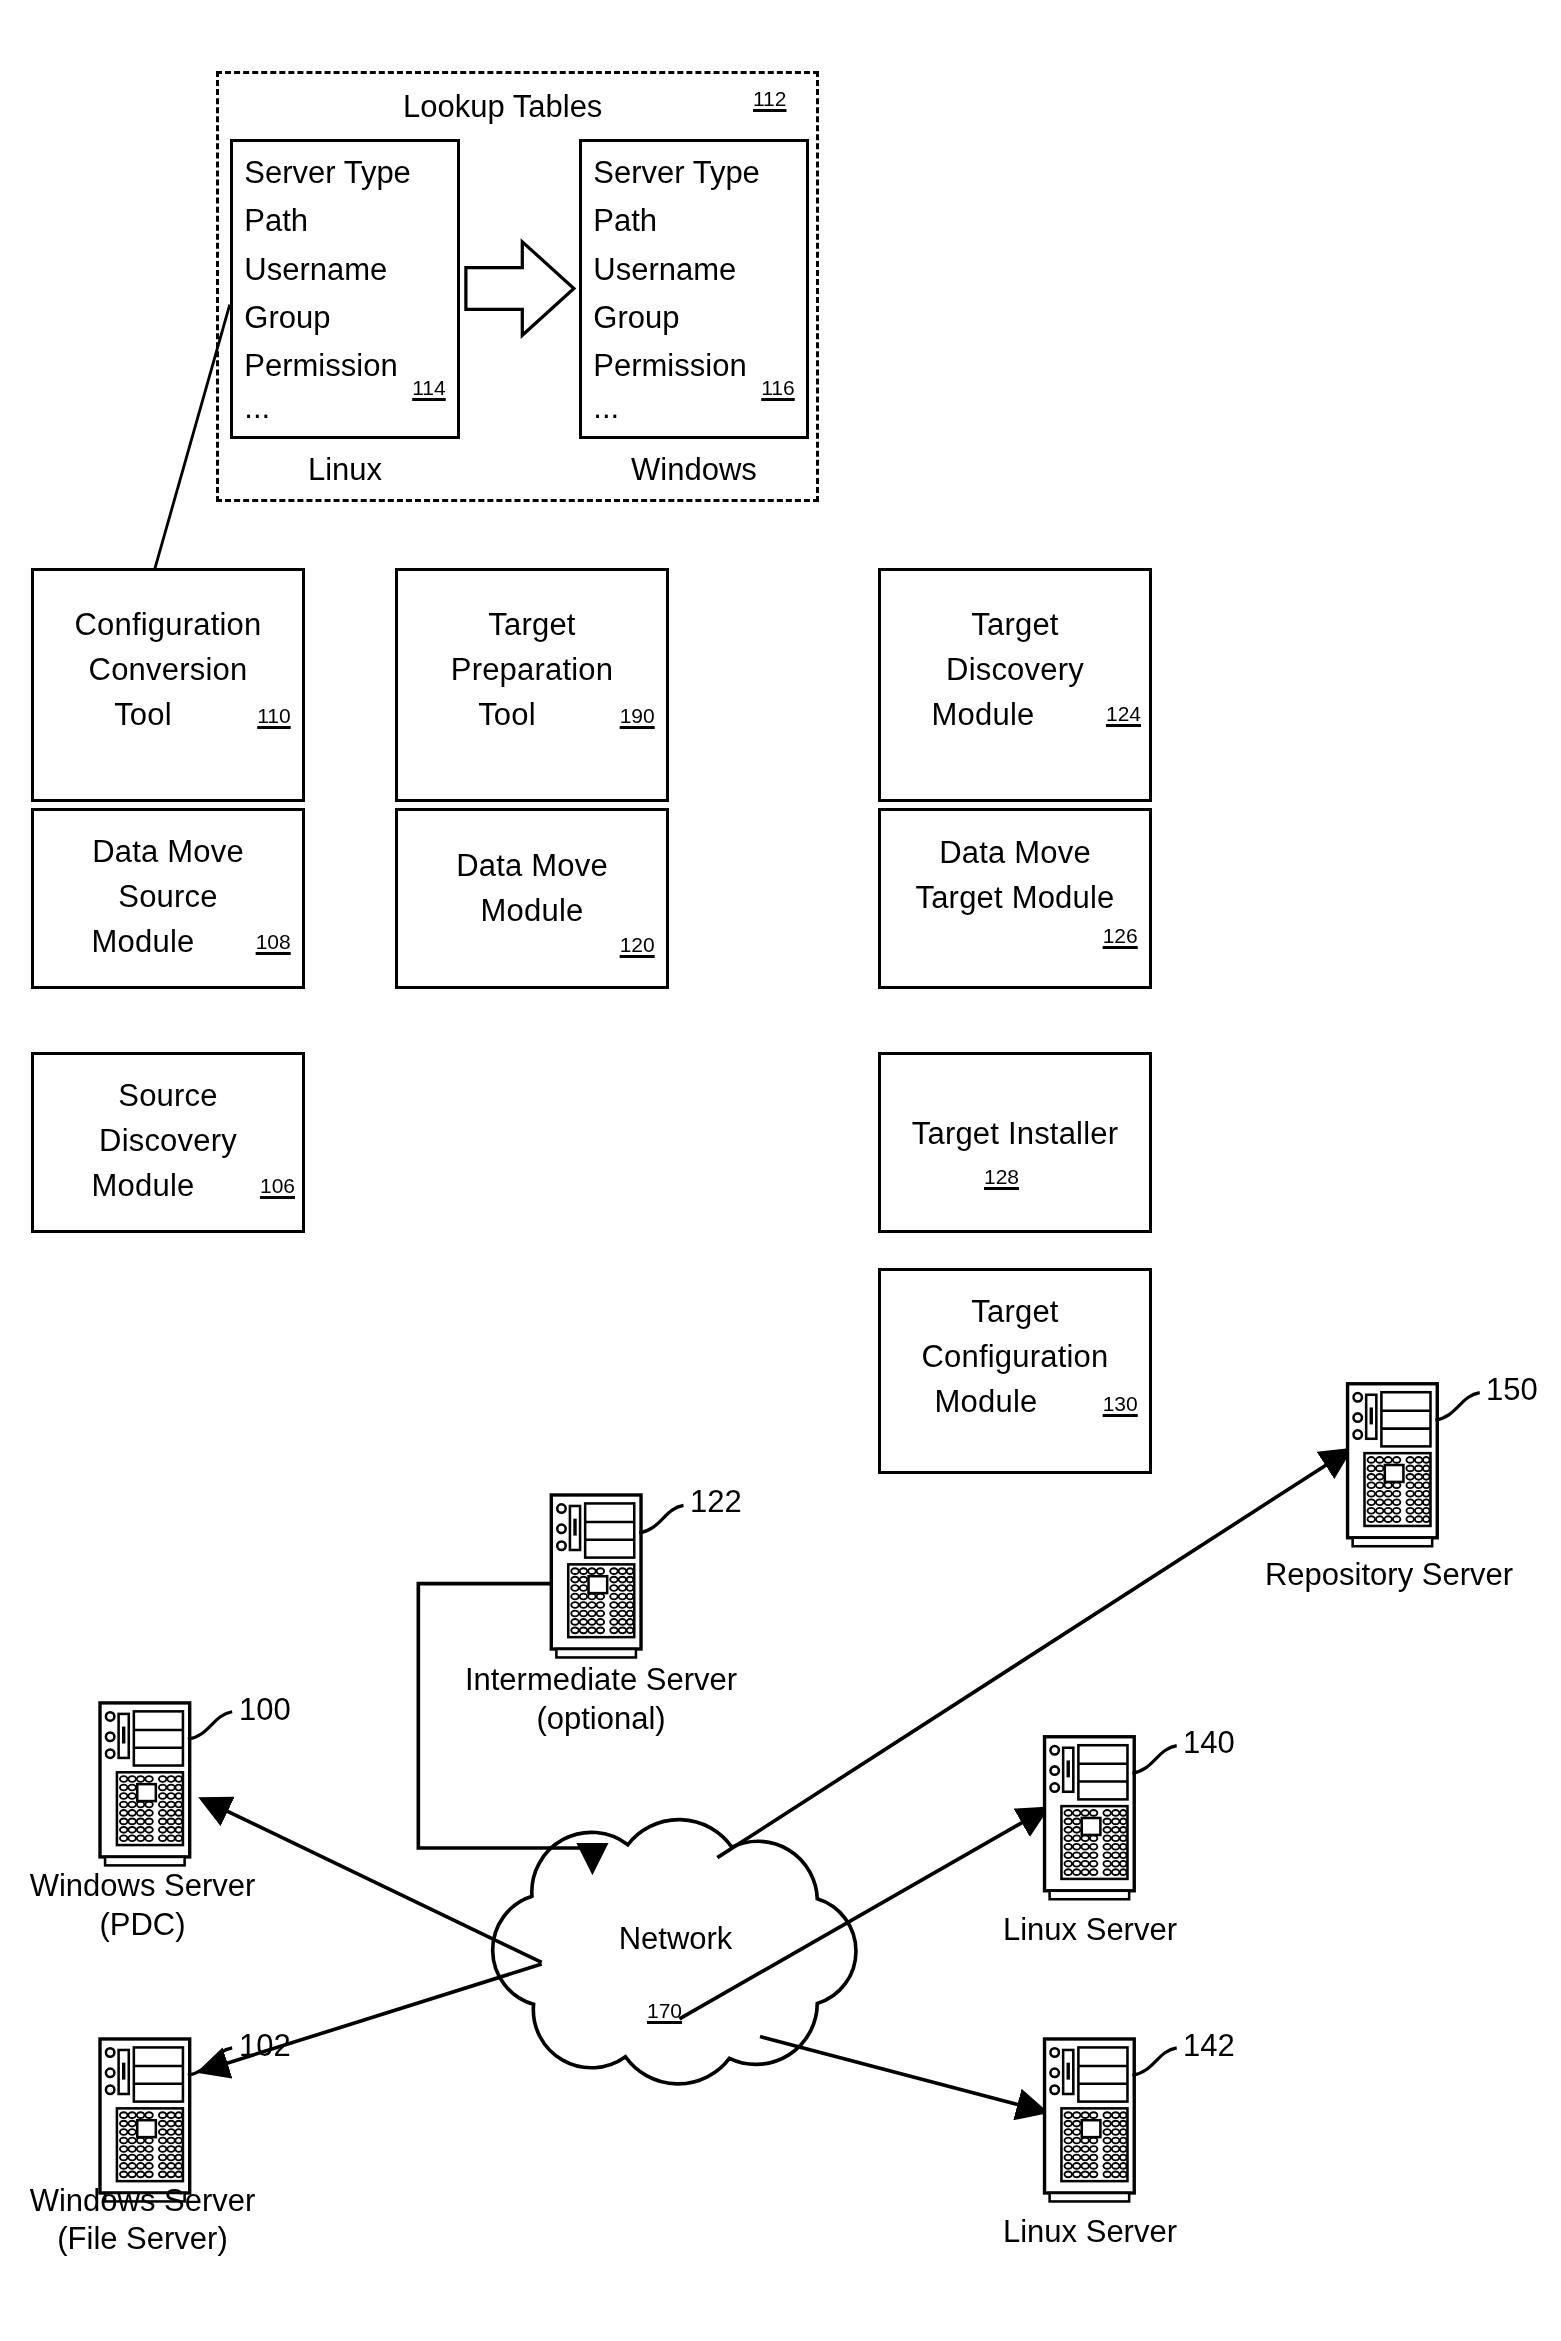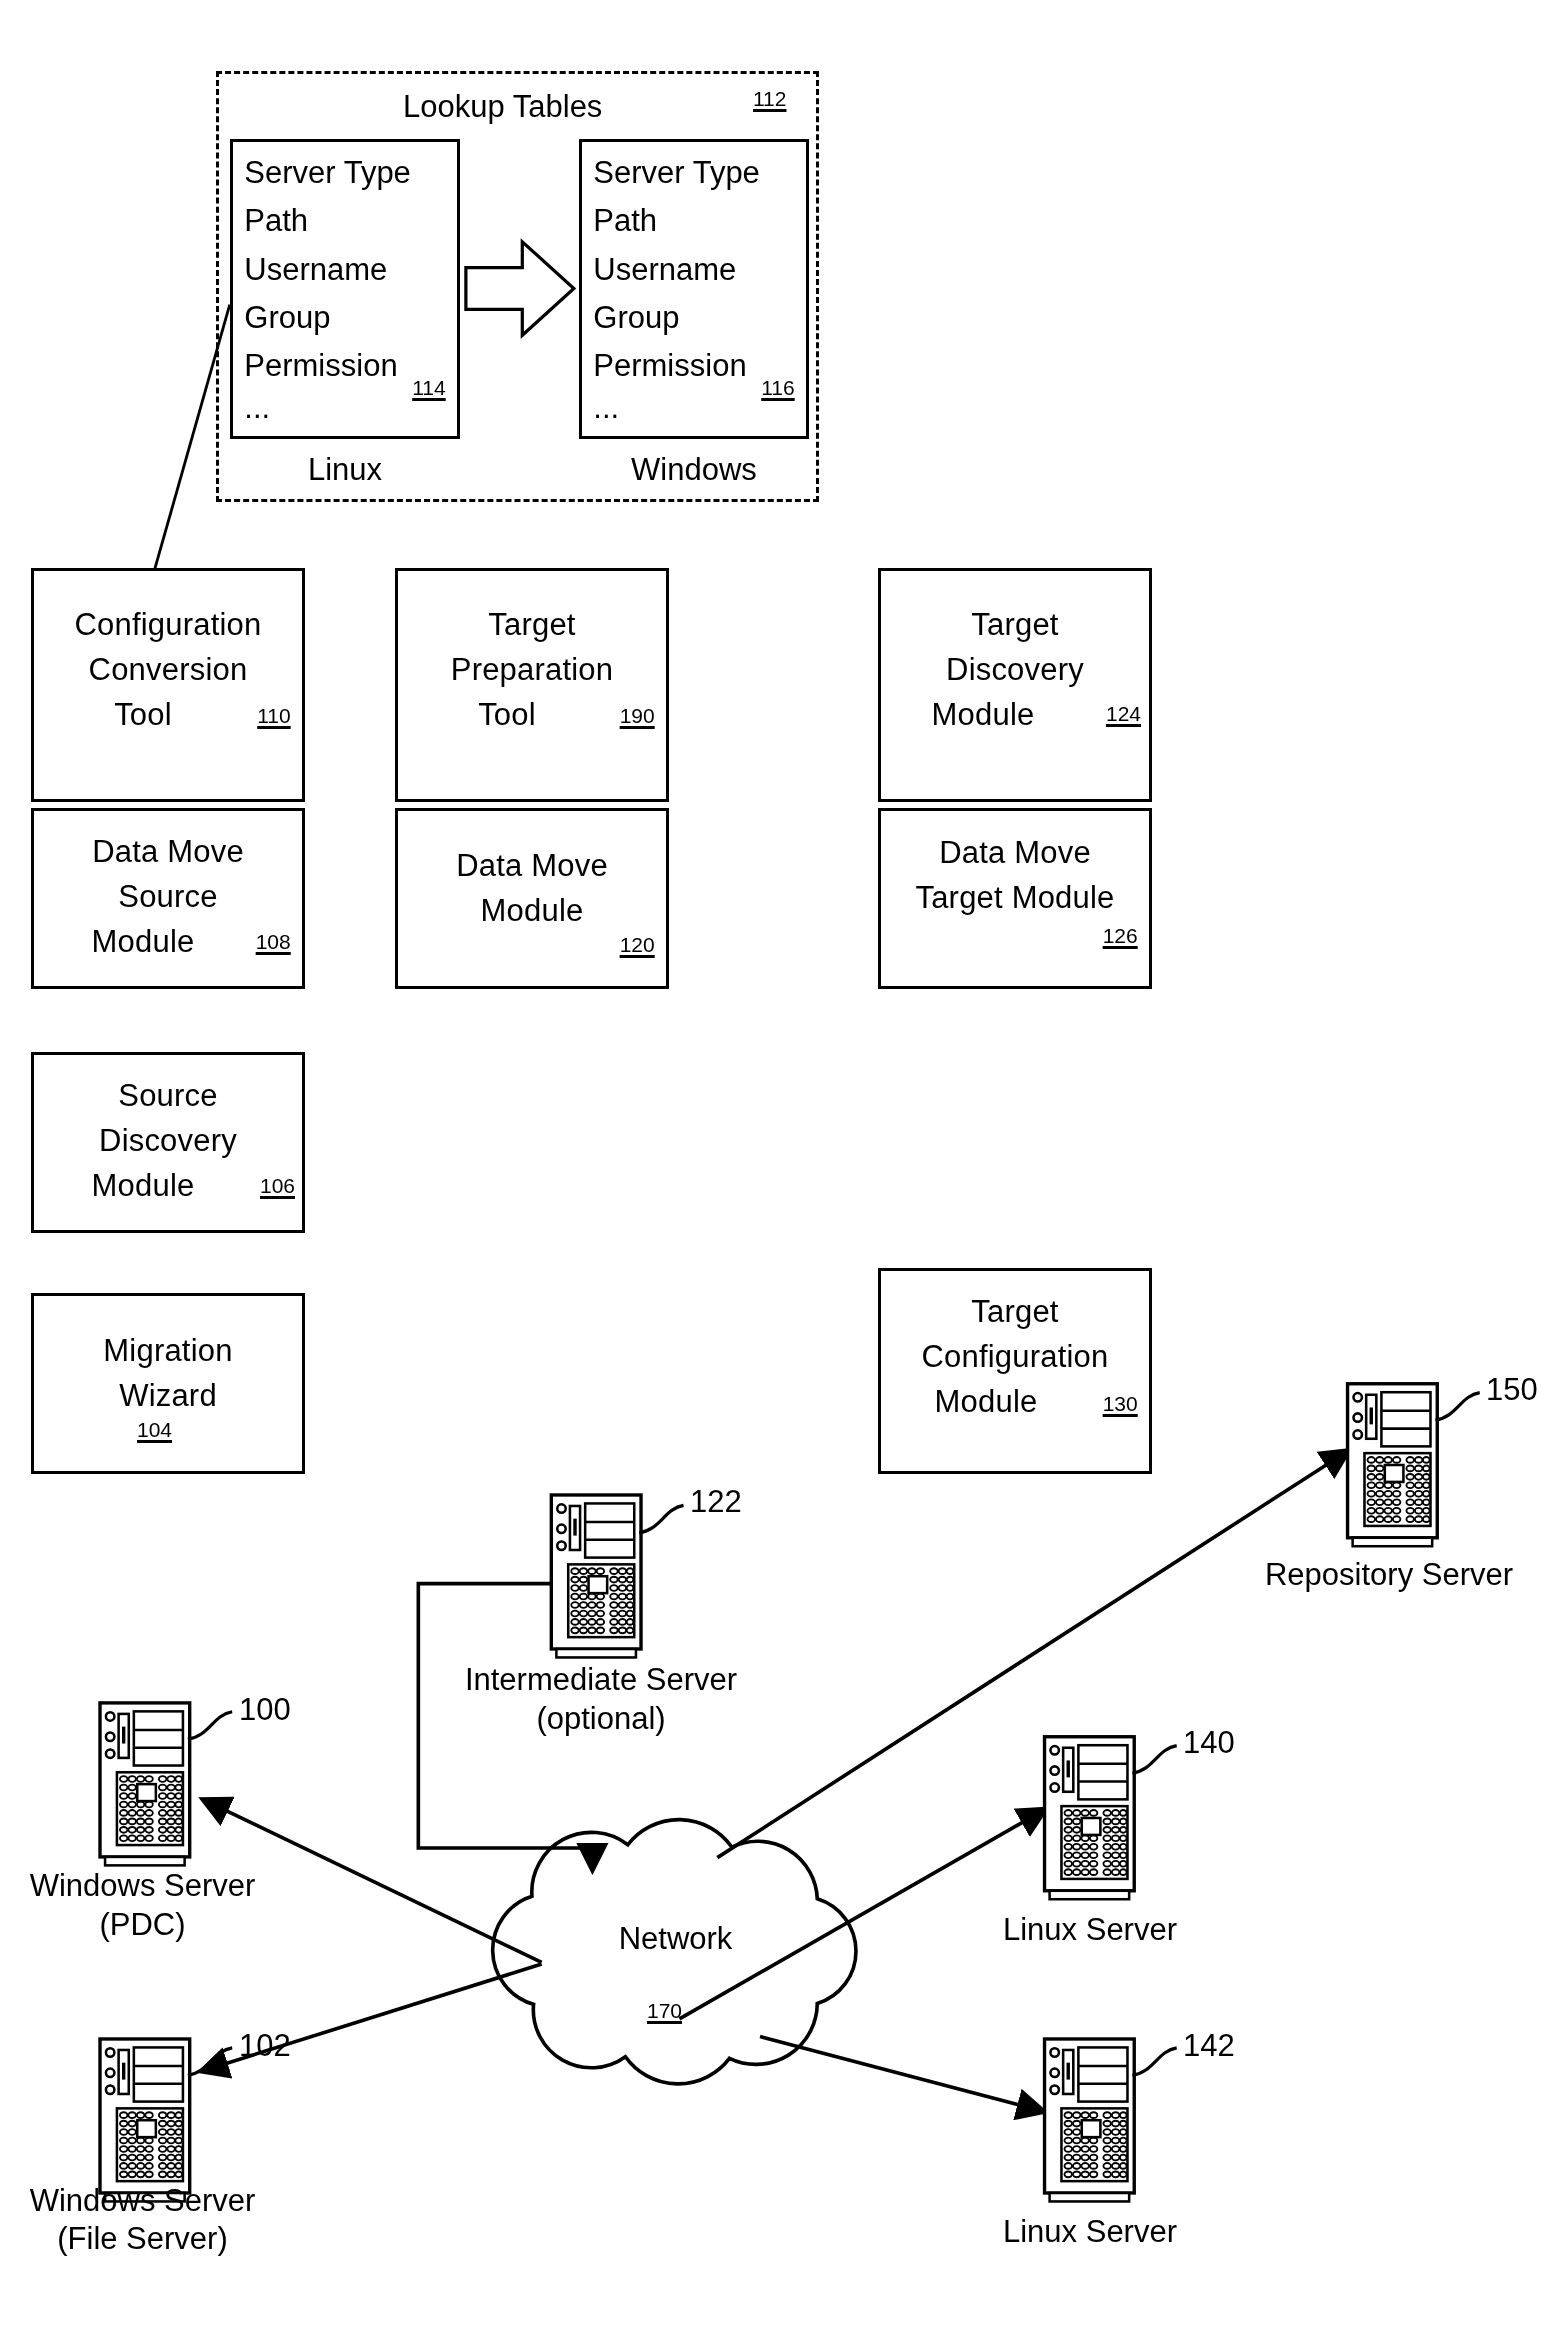--- a/index.html
+++ b/index.html
@@ -158,26 +158,25 @@
     <div class="refnum" style="right:11.3px; top:113px;">126</div>
   </div>
 
   <div class="box" style="left:31px; top:1052px; width:274px; height:181px;">
     <div class="boxtext" style="top:17.7px;">Source</div>
     <div class="boxtext" style="top:63px;">Discovery</div>
     <div class="boxtext" style="top:108px; padding-right:50px;">Module</div>
     <div class="refnum" style="right:7px; top:119px;">106</div>
   </div>
 
-
-  <div class="box" style="left:31px; top:1293px; width:274px; height:181px;">
-    <div class="boxtext" style="top:32px;">Migration</div>
-    <div class="boxtext" style="top:77px;">Wizard</div>
-    <div class="refnum" style="left:103px; top:122px;">104</div>
-  </div>
+  <div class="box" style="left:878px; top:1052px; width:274px; height:181px;">
+    <div class="boxtext" style="top:56px;">Target Installer</div>
+    <div class="refnum" style="left:103px; top:110px;">128</div>
+  </div>
+
 
   <div class="box" style="left:878px; top:1268px; width:274px; height:206px;">
     <div class="boxtext" style="top:17.7px;">Target</div>
     <div class="boxtext" style="top:63px;">Configuration</div>
     <div class="boxtext" style="top:108px; padding-right:58px;">Module</div>
     <div class="refnum" style="right:11.3px; top:121px;">130</div>
   </div>
 
   <svg class="layer" viewBox="0 0 1938 2906">
     <defs>

